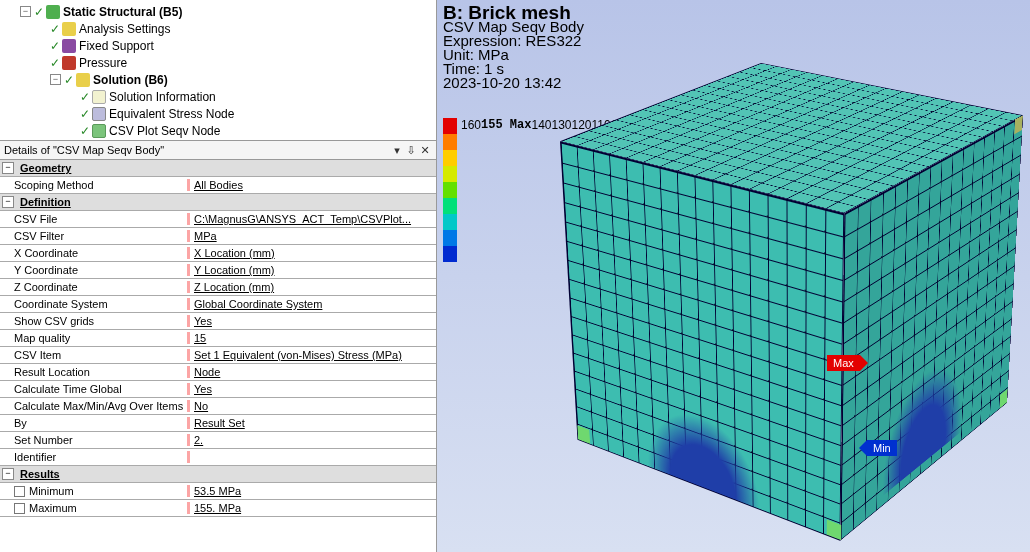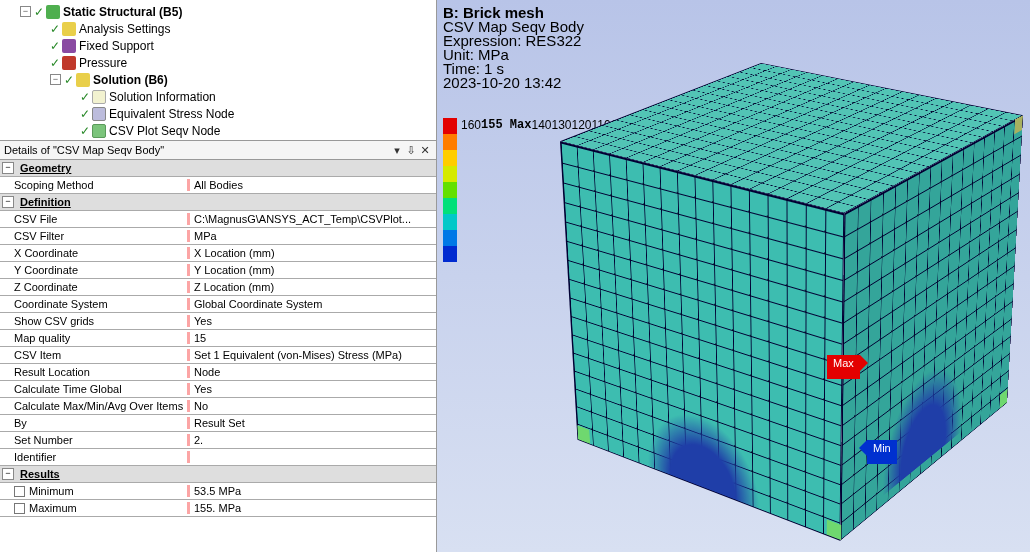--- a/index.html
+++ b/index.html
@@ -32,26 +32,26 @@
 .det-hdr .ctl { width: 14px; text-align: center; cursor: pointer; color: #333; font-size: 11px; }
 
 
 .prop-grid { flex: 1; overflow-y: auto; border-top: 0; }
 .prop-row { display: flex; height: 17px; border-bottom: 1px solid #aaa; align-items: center; font-size: 11px; }
 .prop-row.group { background: #dedede; }
 .prop-row.group .k { font-weight: bold; padding-left: 4px; }
 .prop-row .toggle { width: 12px; height: 12px; border: 1px solid #888; font-size: 9px; line-height: 9px; text-align: center; margin: 0 2px; background: #fff; cursor: pointer; }
 .prop-row .k { width: 190px; padding-left: 14px; border-right: 3px solid #fca5a5; white-space: nowrap; overflow: hidden; }
 .prop-row.group .k { width: auto; border-right: none; flex: 1; text-decoration: underline; }
-.prop-row .v { flex: 1; padding-left: 4px; white-space: nowrap; overflow: hidden; }
+.prop-row .v { flex: 1; padding-left: 4px; white-space: nowrap; overflow: hidden; text-decoration: underline; }
 .prop-row .cb { width: 11px; height: 11px; border: 1px solid #777; margin-right: 4px; display: inline-block; vertical-align: middle; background: #fff; }
 
 
 .vp-info { position: absolute; top: 6px; left: 6px; font: bold 12px Arial; color: #000; line-height: 14px; }
-.vp-info .main { font-size: 15px; color: #000; }
+.vp-info .main { font-size: 19px; color: #000; }
 .vp-info .sub { font-weight: normal; font-size: 15px; }
 
 
 .legend { position: absolute; top: 118px; left: 6px; display: flex; }
 .leg-bar { display: flex; flex-direction: column; }
 .leg-sw { width: 14px; height: 16px; }
 .leg-lab { display: flex; flex-direction: row; margin-left: 4px; }
 .leg-t { height: 16px; line-height: 16px; font: 12px Arial; }
 .leg-t.b { font-weight: bold; font-family: Liberation Mono, monospace; }
 
@@ -62,21 +62,21 @@
 .f-top { background-color: #52c4b5; transform: rotateX(90deg) translateZ(160px); }
 .f-front { background-color: #3dbdb0; transform: translateZ(160px); }
 .f-front::after { content:""; position:absolute; bottom:0; left:80px; width:160px; height:90px; background: radial-gradient(ellipse at 50% 100%, #1f3ea8 0%, #1f3ea8 35%, transparent 60%); }
 .f-front::before { content:""; position:absolute; bottom:0; left:0; width:16px; height:16px; background:#6fd86f; box-shadow: 304px 0 0 #6fd86f; }
 .f-right { background-color: #34a59a; transform: rotateY(90deg) translateZ(160px); }
 .f-right::after { content:""; position:absolute; bottom:10px; left:60px; width:170px; height:110px; background: radial-gradient(ellipse at 50% 90%, #1f3ea8 0%, #1f3ea8 35%, transparent 62%); }
 .f-right::before { content:""; position:absolute; bottom:0; right:0; width:16px; height:16px; background:#6fd86f; box-shadow: 0 -304px 0 #a8b060; }
 .dot-layer { position:absolute; inset:0; background-image: radial-gradient(#002 1px, transparent 1.4px); background-size: 20px 20px; background-position: 10px 10px; opacity:.7; }
 
 
-.probe { position: absolute; color: #fff; font: 11px Arial; padding: 1px 6px; height: 24px; line-height: 14px; }
+.probe { position: absolute; color: #fff; font: 11px Arial; padding: 1px 6px; height: 16px; line-height: 14px; }
 .probe.max { background: #e30000; left: 260px; top: 335px; }
 .probe.max::after { content:""; position:absolute; right:-8px; top:0; border-top:8px solid transparent; border-bottom:8px solid transparent; border-left:8px solid #e30000; }
 .probe.min { background: #0030d0; left: 300px; top: 420px; }
 .probe.min::before { content:""; position:absolute; left:-8px; top:0; border-top:8px solid transparent; border-bottom:8px solid transparent; border-right:8px solid #0030d0; }
 </style>
 </head>
 <body>
 
 <div class="left-pane">
   <div class="tree">

